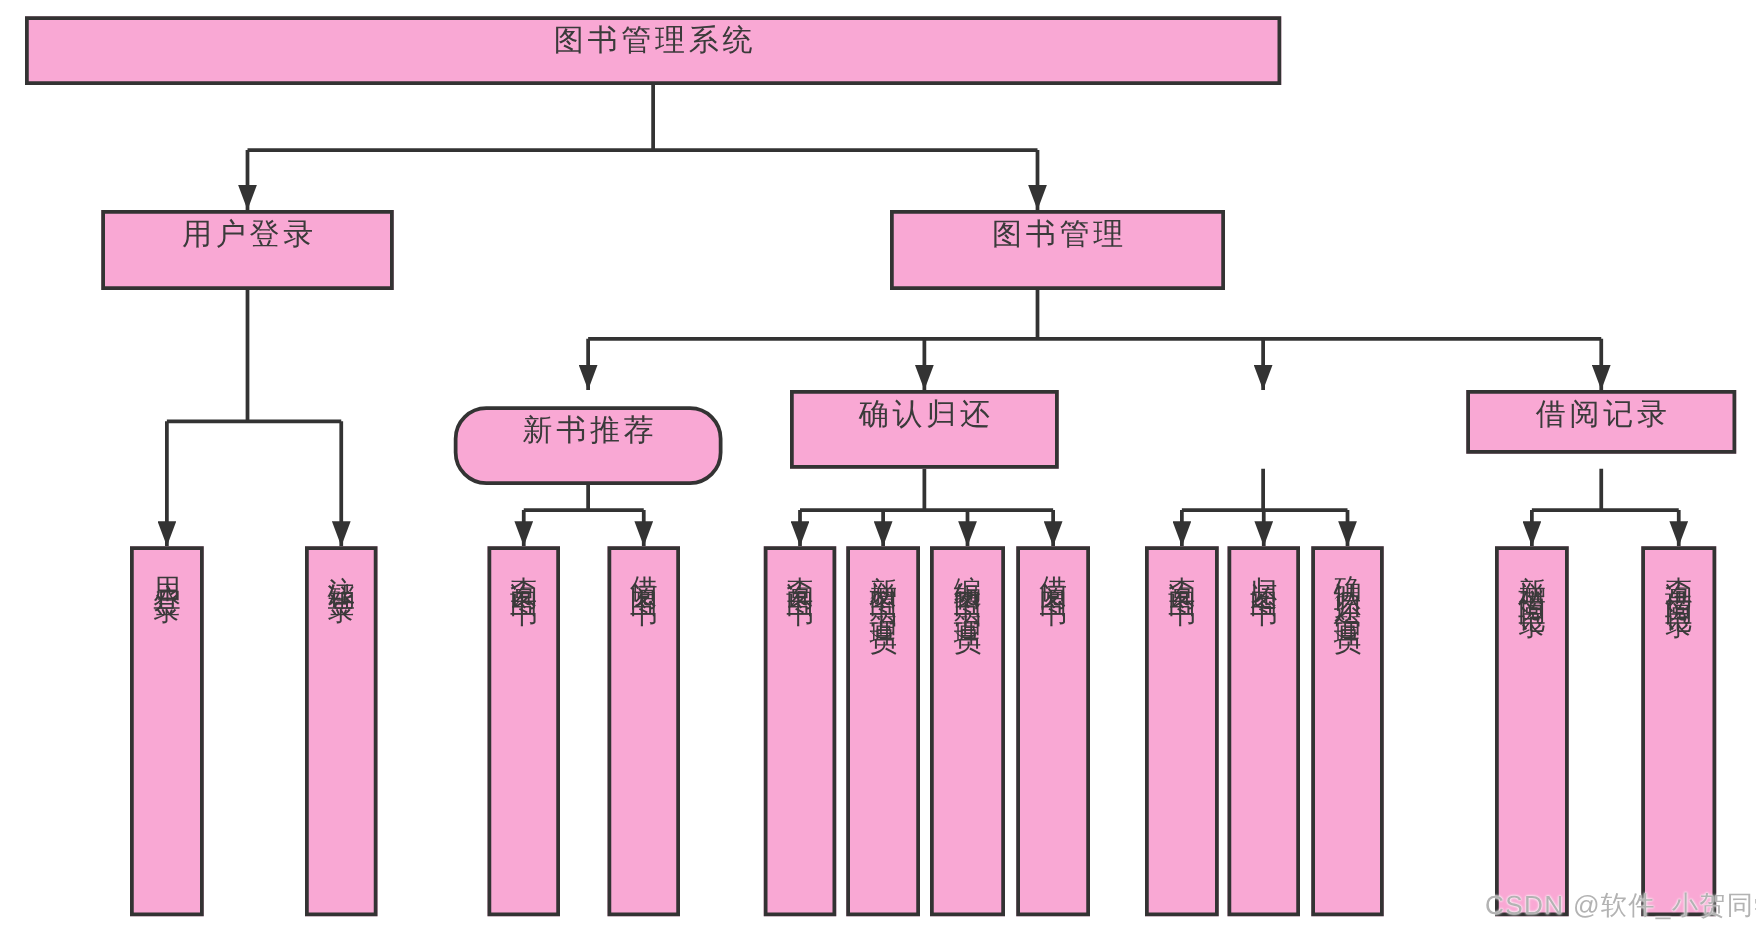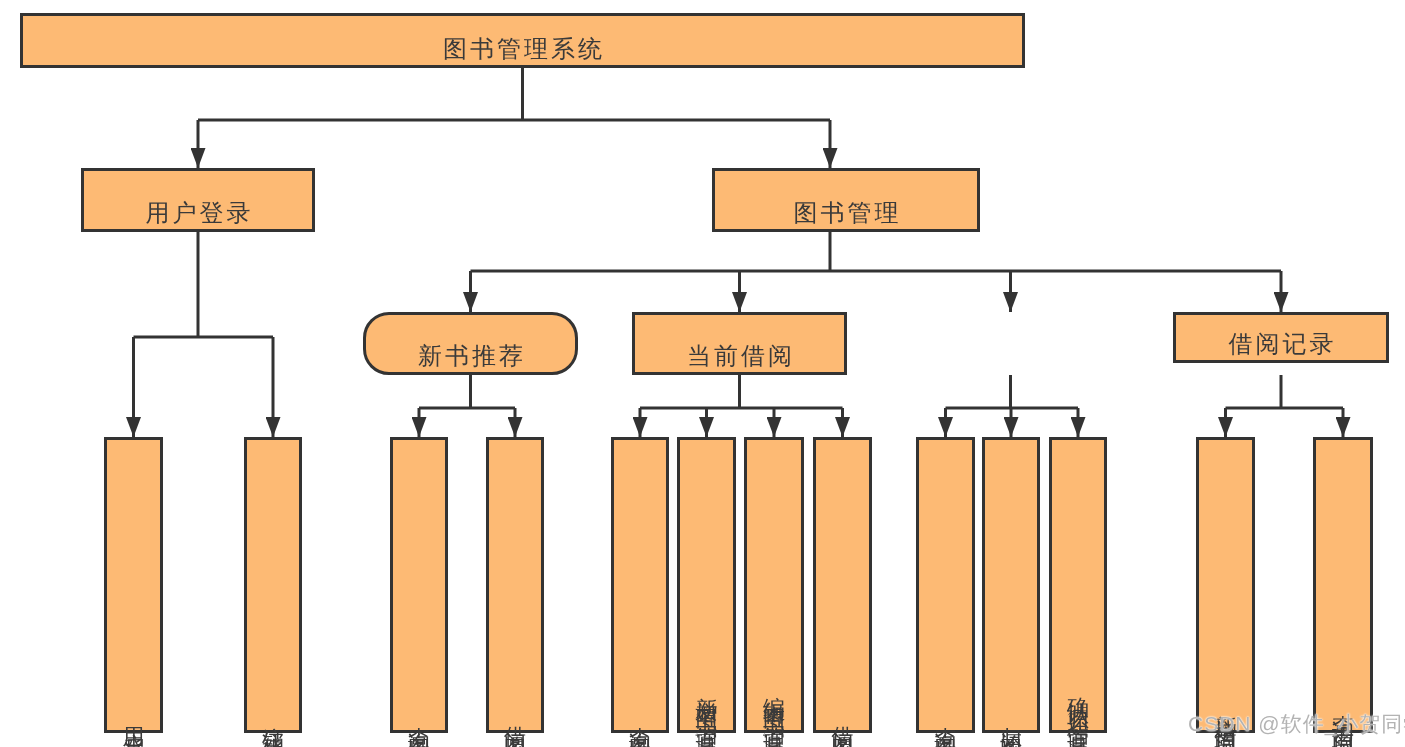--- a/index.html
+++ b/index.html
@@ -28,23 +28,23 @@
     fill: none;
   }
   .edges marker path {
     fill: var(--color-line, #333333);
     stroke: none;
   }
   .box, .vbox {
     position: absolute;
     box-sizing: border-box;
     border: 3px solid var(--color-line, #333333);
-    background: #fdba74;
+    background: #f9a8d4;
     display: flex;
-    align-items: flex-end;
+    align-items: flex-start;
     justify-content: center;
     color: var(--color-text, #3a3a3a);
   }
   .box {
     font-size: 24px;
     letter-spacing: 3px;
   }
   .box span {
     white-space: nowrap;
     transform: translateX(1.5px); 
@@ -130,25 +130,25 @@
     <span>图书管理系统</span>
   </div>
 
   <div class="box" style="left:81px; top:168px; width:234px; height:64px;">
     <span>用户登录</span>
   </div>
   <div class="box" style="left:712px; top:168px; width:268px; height:64px;">
     <span>图书管理</span>
   </div>
 
-  <div class="box" style="left:363px; top:312px; width:215px; height:63px;border-radius:26px;">
+  <div class="box" style="left:363px; top:325px; width:215px; height:63px;border-radius:26px;">
     <span>新书推荐</span>
   </div>
   <div class="box" style="left:632px; top:312px; width:215px; height:63px;">
-    <span>当前借阅</span>
+    <span>确认归还</span>
   </div>
   <div class="box" style="left:1173px; top:312px; width:216px; height:51px;">
     <span>借阅记录</span>
   </div>
 
   <div class="vbox" style="left:104px; top:437px; width:59px; height:296px;">
     <span>用户登录</span>
   </div>
   <div class="vbox" style="left:244px; top:437px; width:58px; height:296px;">
     <span>注销登录</span>

